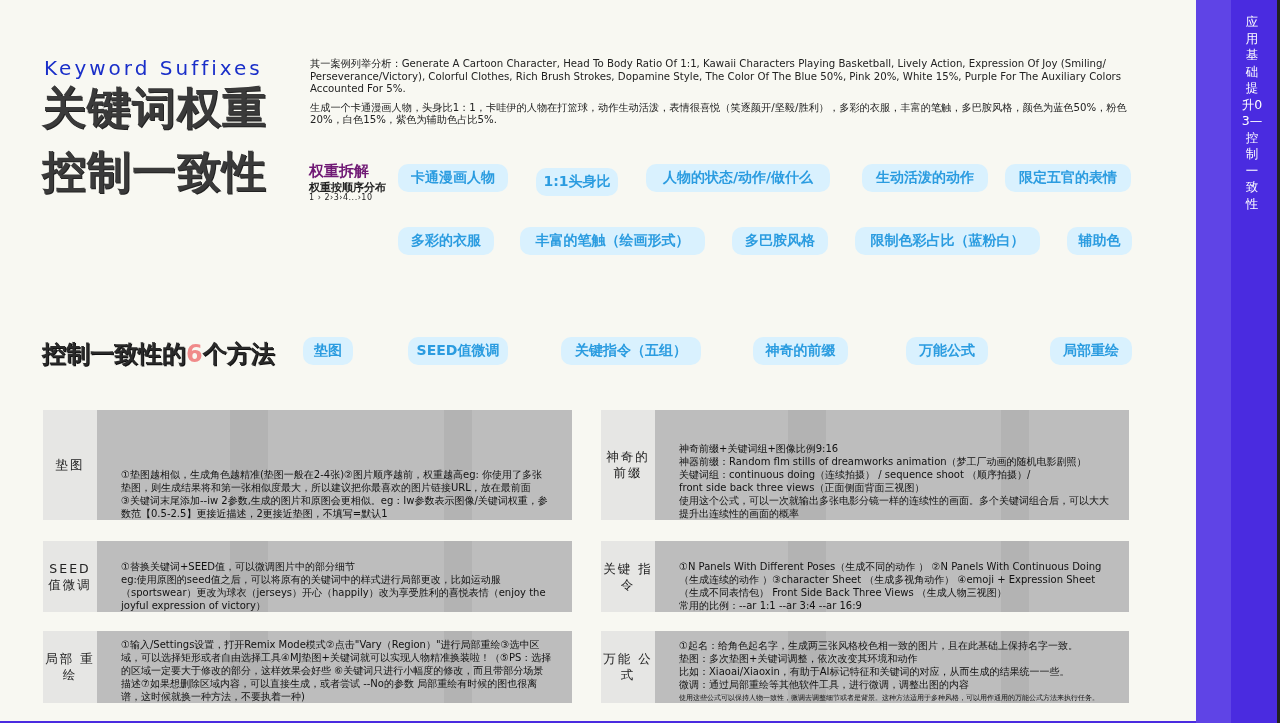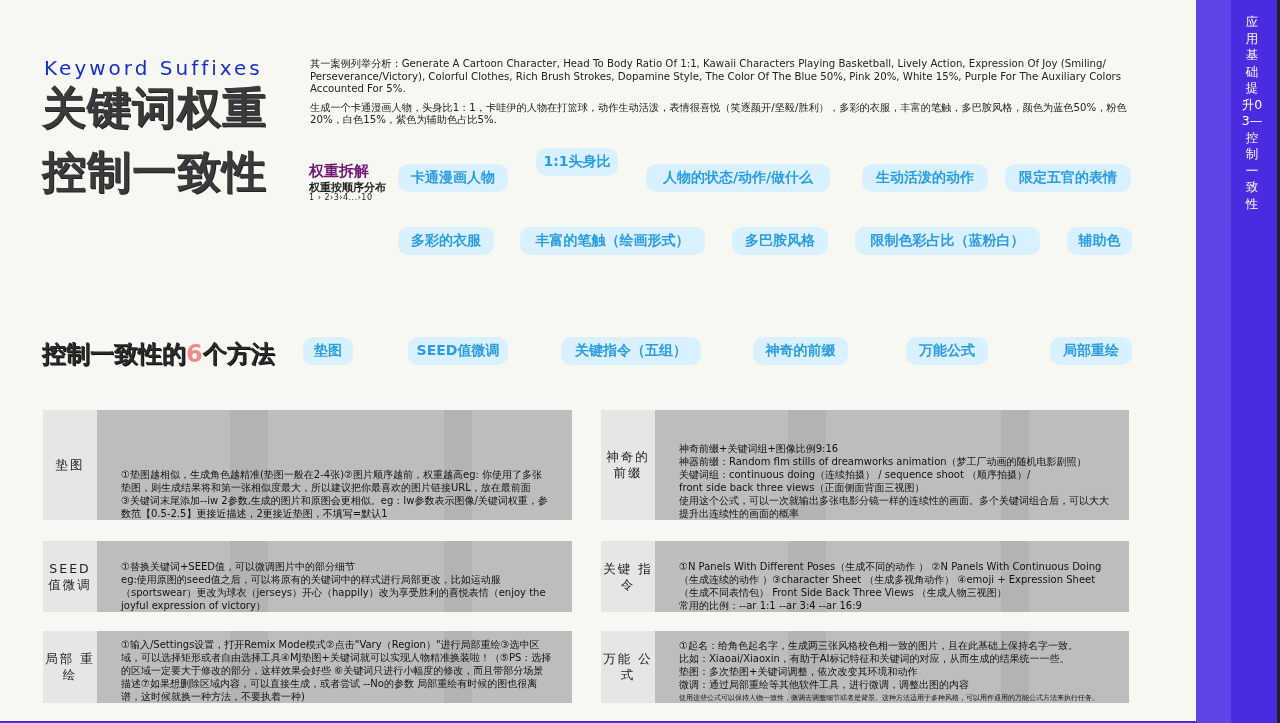--- a/index.html
+++ b/index.html
@@ -95,21 +95,21 @@
     <p>生成一个卡通漫画人物，头身比1：1，卡哇伊的人物在打篮球，动作生动活泼，表情很喜悦（笑逐颜开/坚毅/胜利），多彩的衣服，丰富的笔触，多巴胺风格，颜色为蓝色50%，粉色20%，白色15%，紫色为辅助色占比5%.</p>
   </div>
 
   <div class="weight-label">
     <div class="w1">权重拆解</div>
     <div class="w2">权重按顺序分布</div>
     <div class="w3">1 › 2›3›4...›10</div>
   </div>
 
   <div class="tag" style="left:398px;top:164px;width:110px;">卡通漫画人物</div>
-  <div class="tag" style="left:536px;top:148px;width:82px;">1:1头身比</div>
+  <div class="tag" style="left:536px;top:168px;width:82px;">1:1头身比</div>
   <div class="tag" style="left:646px;top:164px;width:184px;">人物的状态/动作/做什么</div>
   <div class="tag" style="left:862px;top:164px;width:126px;">生动活泼的动作</div>
   <div class="tag" style="left:1005px;top:164px;width:126px;">限定五官的表情</div>
 
   <div class="tag" style="left:398px;top:227px;width:96px;">多彩的衣服</div>
   <div class="tag" style="left:520px;top:227px;width:185px;">丰富的笔触（绘画形式）</div>
   <div class="tag" style="left:732px;top:227px;width:96px;">多巴胺风格</div>
   <div class="tag" style="left:855px;top:227px;width:185px;">限制色彩占比（蓝粉白）</div>
   <div class="tag" style="left:1067px;top:227px;width:65px;">辅助色</div>
 
@@ -163,22 +163,22 @@
     <div class="body">
       <span>①N Panels With Different Poses（生成不同的动作 ） ②N Panels With Continuous Doing （生成连续的动作 ）③character Sheet （生成多视角动作） ④emoji + Expression Sheet（生成不同表情包） Front Side Back Three Views （生成人物三视图）</span>
       <span>常用的比例：--ar 1:1  --ar 3:4  --ar 16:9</span>
     </div>
   </div>
 
   <div class="card" style="left:601px;top:631px;width:528px;height:72px;">
     <div class="lbl">万能 公式</div>
     <div class="body">
       <span>①起名：给角色起名字，生成两三张风格校色相一致的图片，且在此基础上保持名字一致。</span>
+      <span>垫图：多次垫图+关键词调整，依次改变其环境和动作</span>
       <span>比如：Xiaoai/Xiaoxin，有助于AI标记特征和关键词的对应，从而生成的结果统一一些。</span>
-      <span>垫图：多次垫图+关键词调整，依次改变其环境和动作</span>
       <span>微调：通过局部重绘等其他软件工具，进行微调，调整出图的内容</span>
       <span class="small">使用这些公式可以保持人物一致性，微调去调整细节或者是背景。这种方法适用于多种风格，可以用作通用的万能公式方法来执行任务。</span>
     </div>
   </div>
 
   <div class="bottom-line"></div>
 </div>
 
 <div class="sidebar">
   <div class="light"></div>

